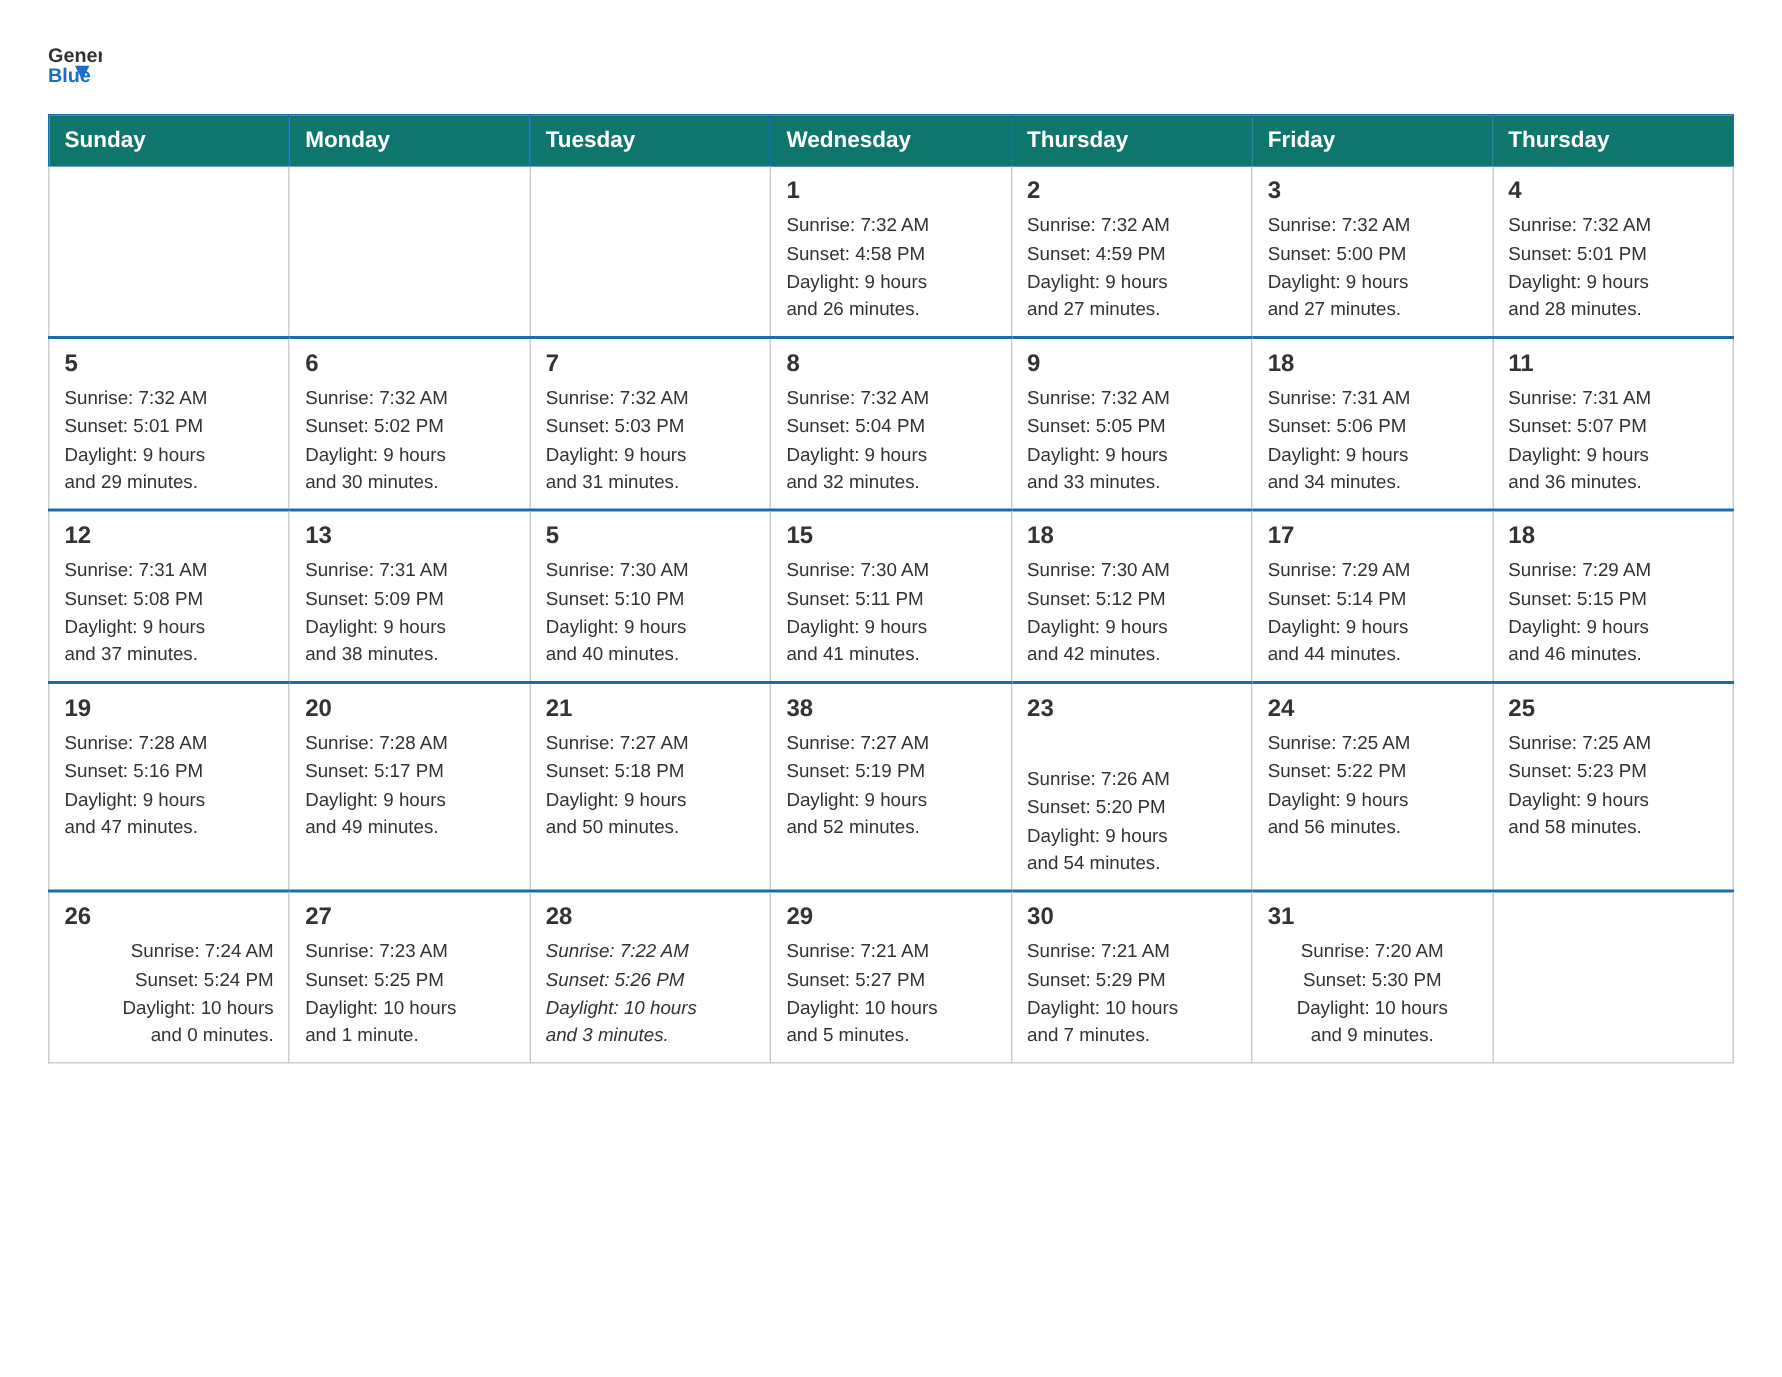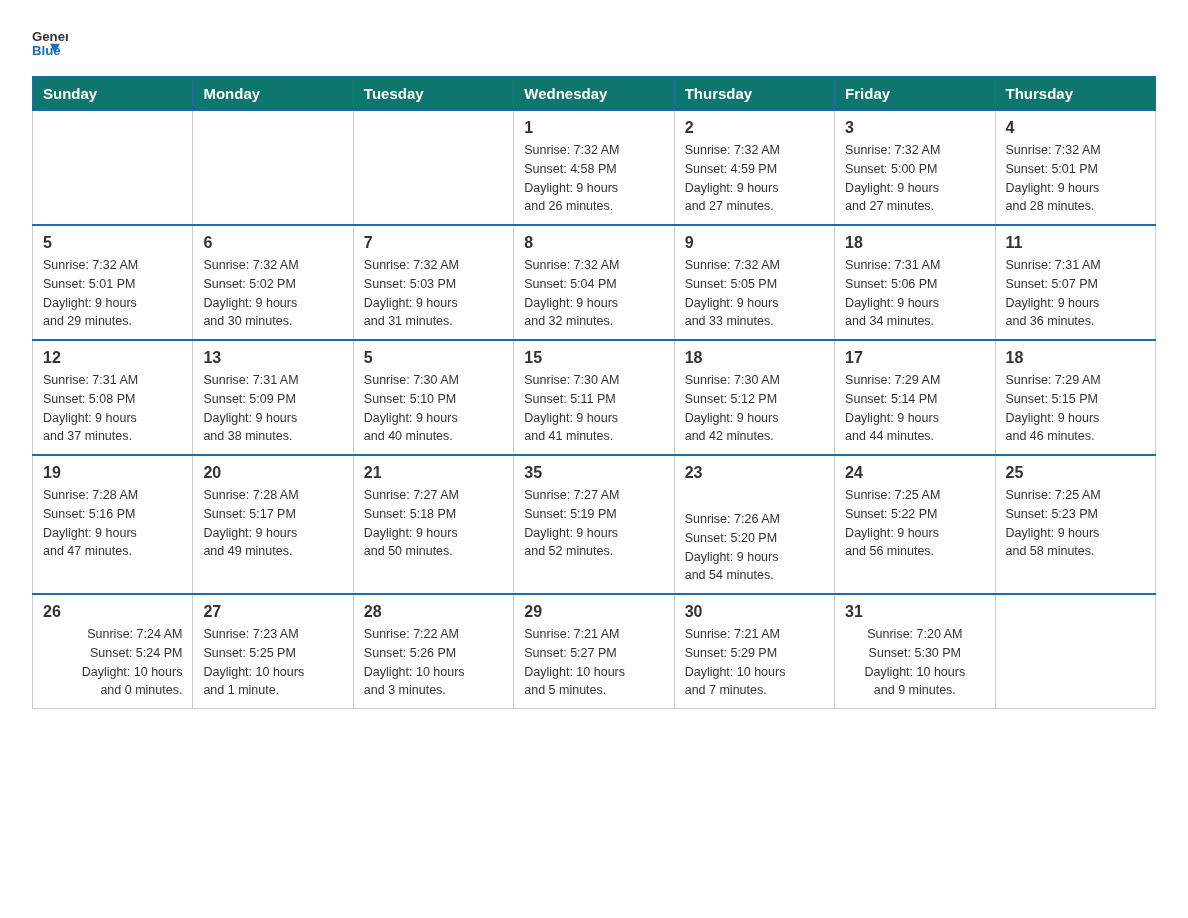--- a/index.html
+++ b/index.html
@@ -266,21 +266,21 @@
 and 49 minutes.</div>
         </td>
         <td>
           <span class="day-number">21</span>
           <div class="day-info" style="white-space: pre-line;">Sunrise: 7:27 AM
 Sunset: 5:18 PM
 Daylight: 9 hours
 and 50 minutes.</div>
         </td>
         <td>
-          <span class="day-number">35</span>
+          <span class="day-number">38</span>
           <div class="day-info" style="white-space: pre-line;">Sunrise: 7:27 AM
 Sunset: 5:19 PM
 Daylight: 9 hours
 and 52 minutes.</div>
         </td>
         <td>
           <span class="day-number">23</span>
           <div class="day-info" style="white-space: pre-line; margin-top: 28px;">Sunrise: 7:26 AM
 Sunset: 5:20 PM
 Daylight: 9 hours
@@ -311,21 +311,21 @@
         </td>
         <td>
           <span class="day-number">27</span>
           <div class="day-info" style="white-space: pre-line;">Sunrise: 7:23 AM
 Sunset: 5:25 PM
 Daylight: 10 hours
 and 1 minute.</div>
         </td>
         <td>
           <span class="day-number">28</span>
-          <div class="day-info" style="white-space: pre-line;">Sunrise: 7:22 AM
+          <div class="day-info" style="white-space: pre-line; font-style: italic;">Sunrise: 7:22 AM
 Sunset: 5:26 PM
 Daylight: 10 hours
 and 3 minutes.</div>
         </td>
         <td>
           <span class="day-number">29</span>
           <div class="day-info" style="white-space: pre-line;">Sunrise: 7:21 AM
 Sunset: 5:27 PM
 Daylight: 10 hours
 and 5 minutes.</div>

